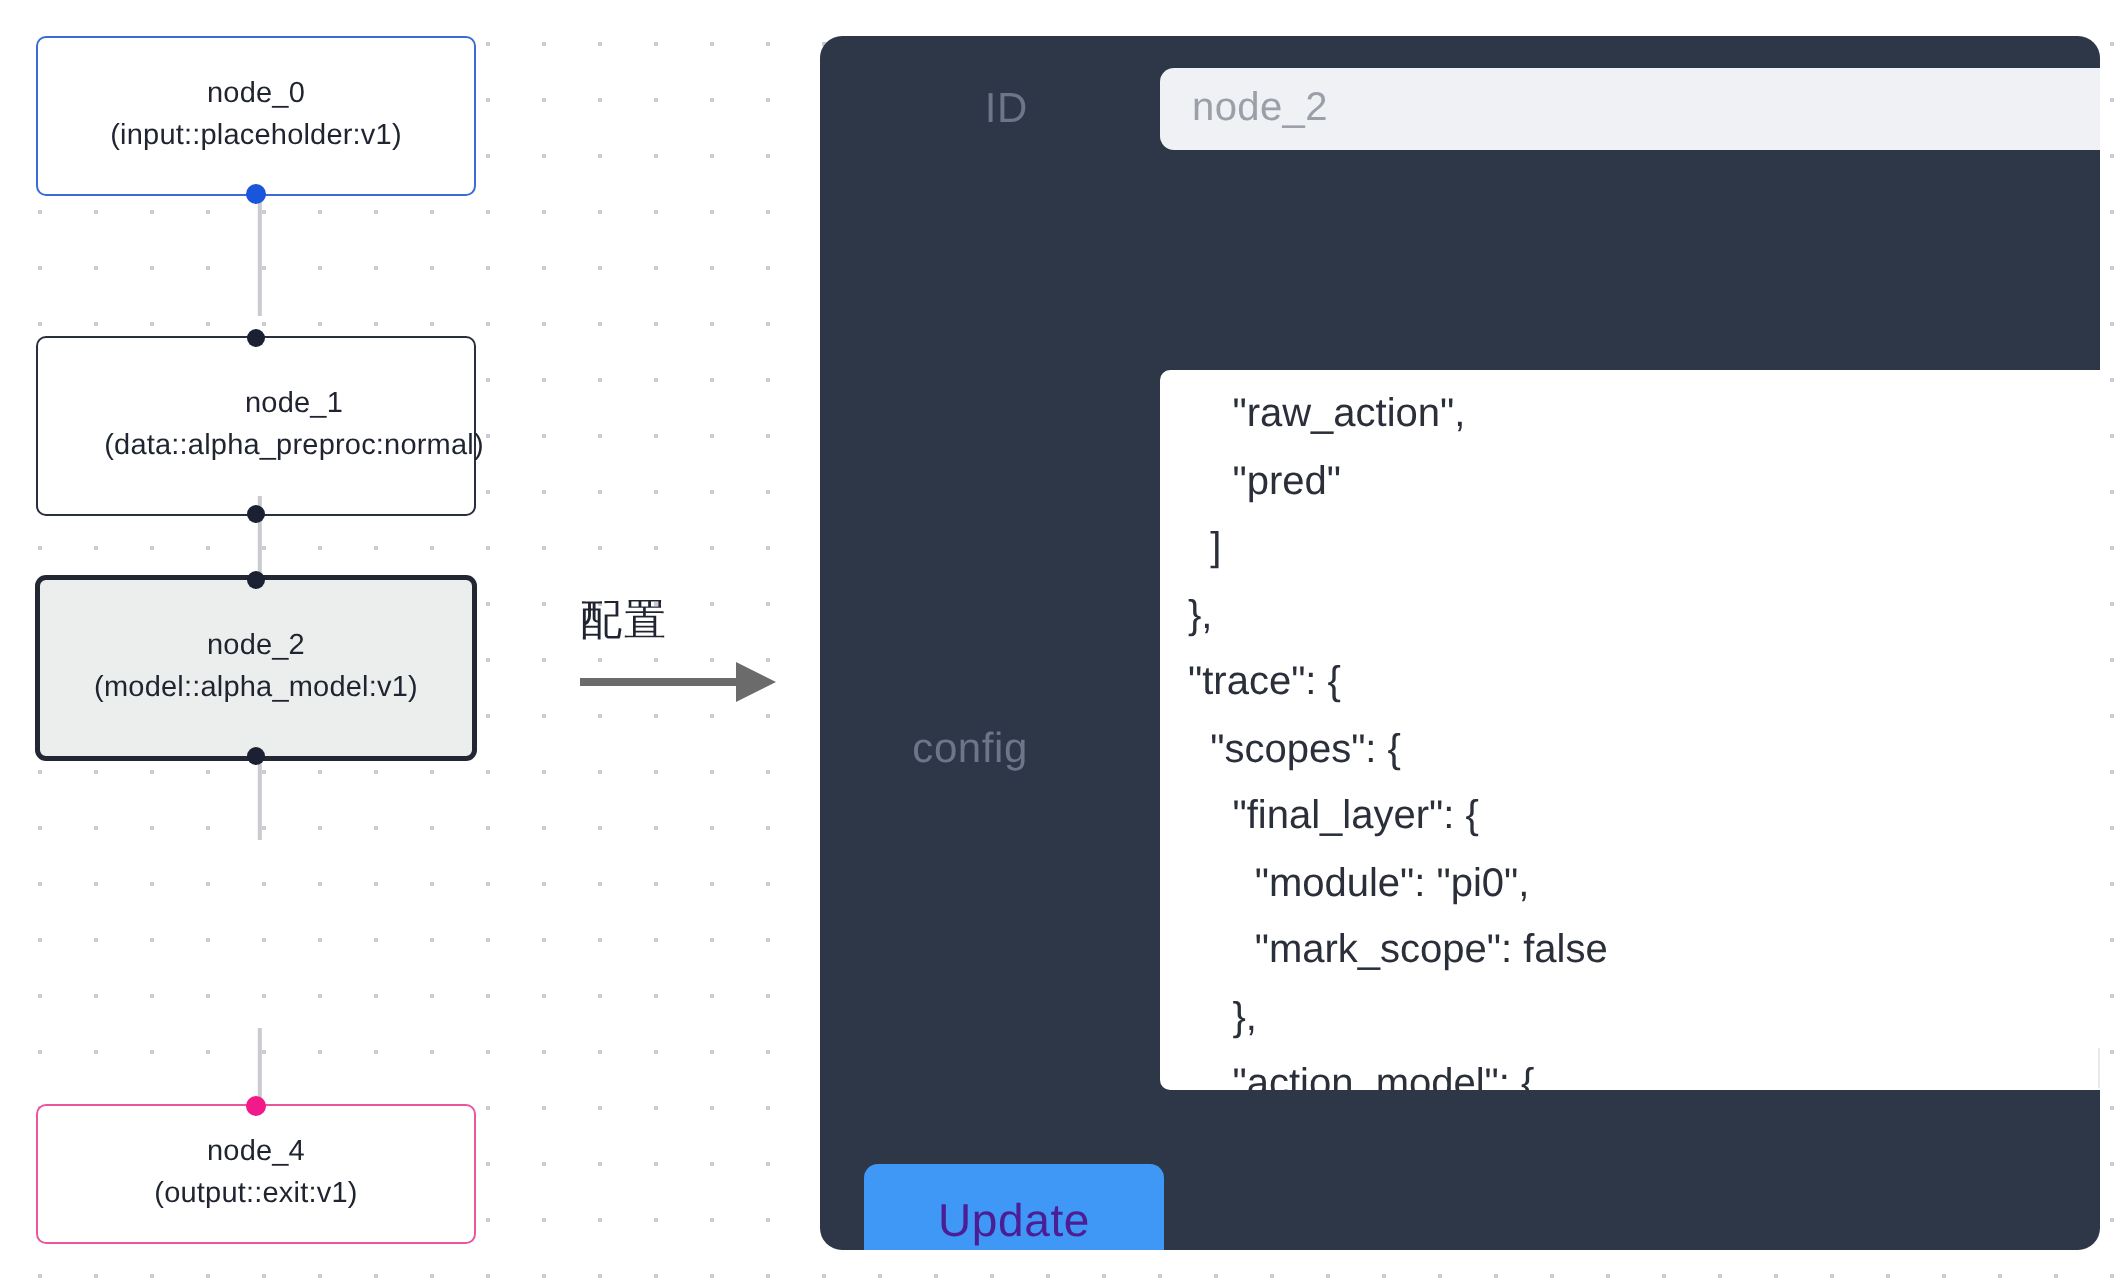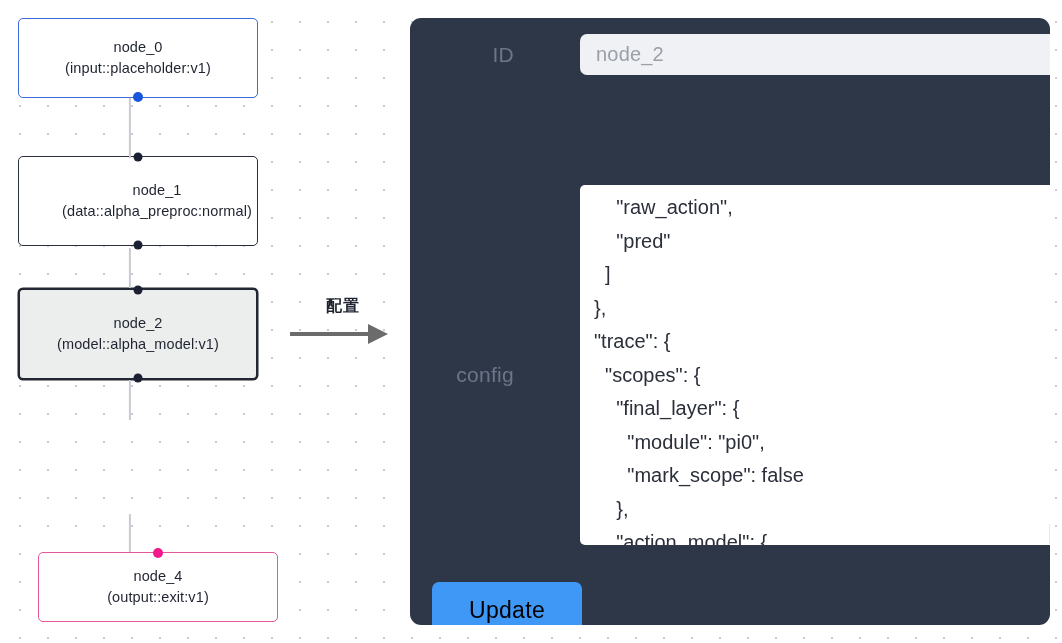--- a/index.html
+++ b/index.html
@@ -20,21 +20,21 @@
     width: 1062px; height: 643px;
     background-color: #ffffff;
     background-image: radial-gradient(circle, #c9ccd4 1.1px, transparent 1.2px);
     background-size: 28px 28px;
     background-position: 6px 8px;
   }
 
   
   .node {
     position: absolute;
-    width: 240px;
+    width: 220px;
     background: #ffffff;
     border: 1.6px solid #2a2f3d;
     border-radius: 5px;
     display: flex;
     align-items: center;
     justify-content: center;
     text-align: center;
     color: #1f2430;
     font-size: 14.5px;
     line-height: 21px;
@@ -72,26 +72,25 @@
     width: 2.2px;
     background: #c9cbd0;
     left: 130px;
     transform: translateX(-50%);
     z-index: 1;
   }
 
   
   #flow-arrow-group { position: absolute; left: 290px; top: 296px; }
   #flow-arrow-label {
-    font-size: 16px;
+    font-size: 21px;
     color: #1f2430;
     letter-spacing: 1px;
-    text-align: right;
+    text-align: left;
     width: 70px;
-    font-weight: bold;
   }
   #flow-arrow-svg { display: block; margin-top: 4px; }
 
   
   #config-panel {
     position: absolute;
     left: 410px; top: 18px;
     width: 640px; height: 607px;
     background: #2d3748;
     border-radius: 11px;
@@ -195,21 +194,21 @@
   }
 
   
   #update-button {
     position: absolute;
     left: 22px; top: 564px;
     width: 150px; height: 56px;
     background: #3f97f6;
     border: none;
     border-radius: 7px;
-    color: #000000;
+    color: #4c1d95;
     font-size: 23px;
     font-family: "Liberation Sans", sans-serif;
     letter-spacing: 0.3px;
     text-align: center;
     cursor: pointer;
   }
 </style>
 </head>
 <body>
 
@@ -219,36 +218,36 @@
   <div class="edge" style="top:248px;height:40px;"></div>
   <div class="edge" style="top:380px;height:40px;"></div>
   <div class="edge" style="top:514px;height:38px;"></div>
 
   <div class="node is-input" style="left:18px;top:18px;height:80px;">
     <span class="node-text">node_0
 (input::placeholder:v1)</span>
     <span class="handle bottom blue"></span>
   </div>
 
-  <div class="node" style="left:18px;top:156px;height:90px;padding-left:38px;">
+  <div class="node" style="left:18px;top:168px;height:90px;padding-left:38px;">
     <span class="node-text">node_1
 (data::alpha_preproc:normal)</span>
     <span class="handle top"></span>
     <span class="handle bottom"></span>
   </div>
 
   <div class="node is-selected" style="left:18px;top:288px;height:92px;">
     <span class="node-text">node_2
 (model::alpha_model:v1)</span>
     <span class="handle top"></span>
     <span class="handle bottom"></span>
   </div>
 
 
-  <div class="node is-output" style="left:18px;top:552px;height:70px;margin-left:20px;">
+  <div class="node is-output" style="left:18px;top:552px;height:70px;">
     <span class="node-text">node_4
 (output::exit:v1)</span>
     <span class="handle top pink"></span>
   </div>
 
   <div id="flow-arrow-group">
     <div id="flow-arrow-label">配置</div>
     <svg id="flow-arrow-svg" width="100" height="26" viewBox="0 0 100 26">
       <path d="M0 11 L78 11 L78 3 L98 13 L78 23 L78 15 L0 15 Z" fill="#6b6b6b"></path>
     </svg>

